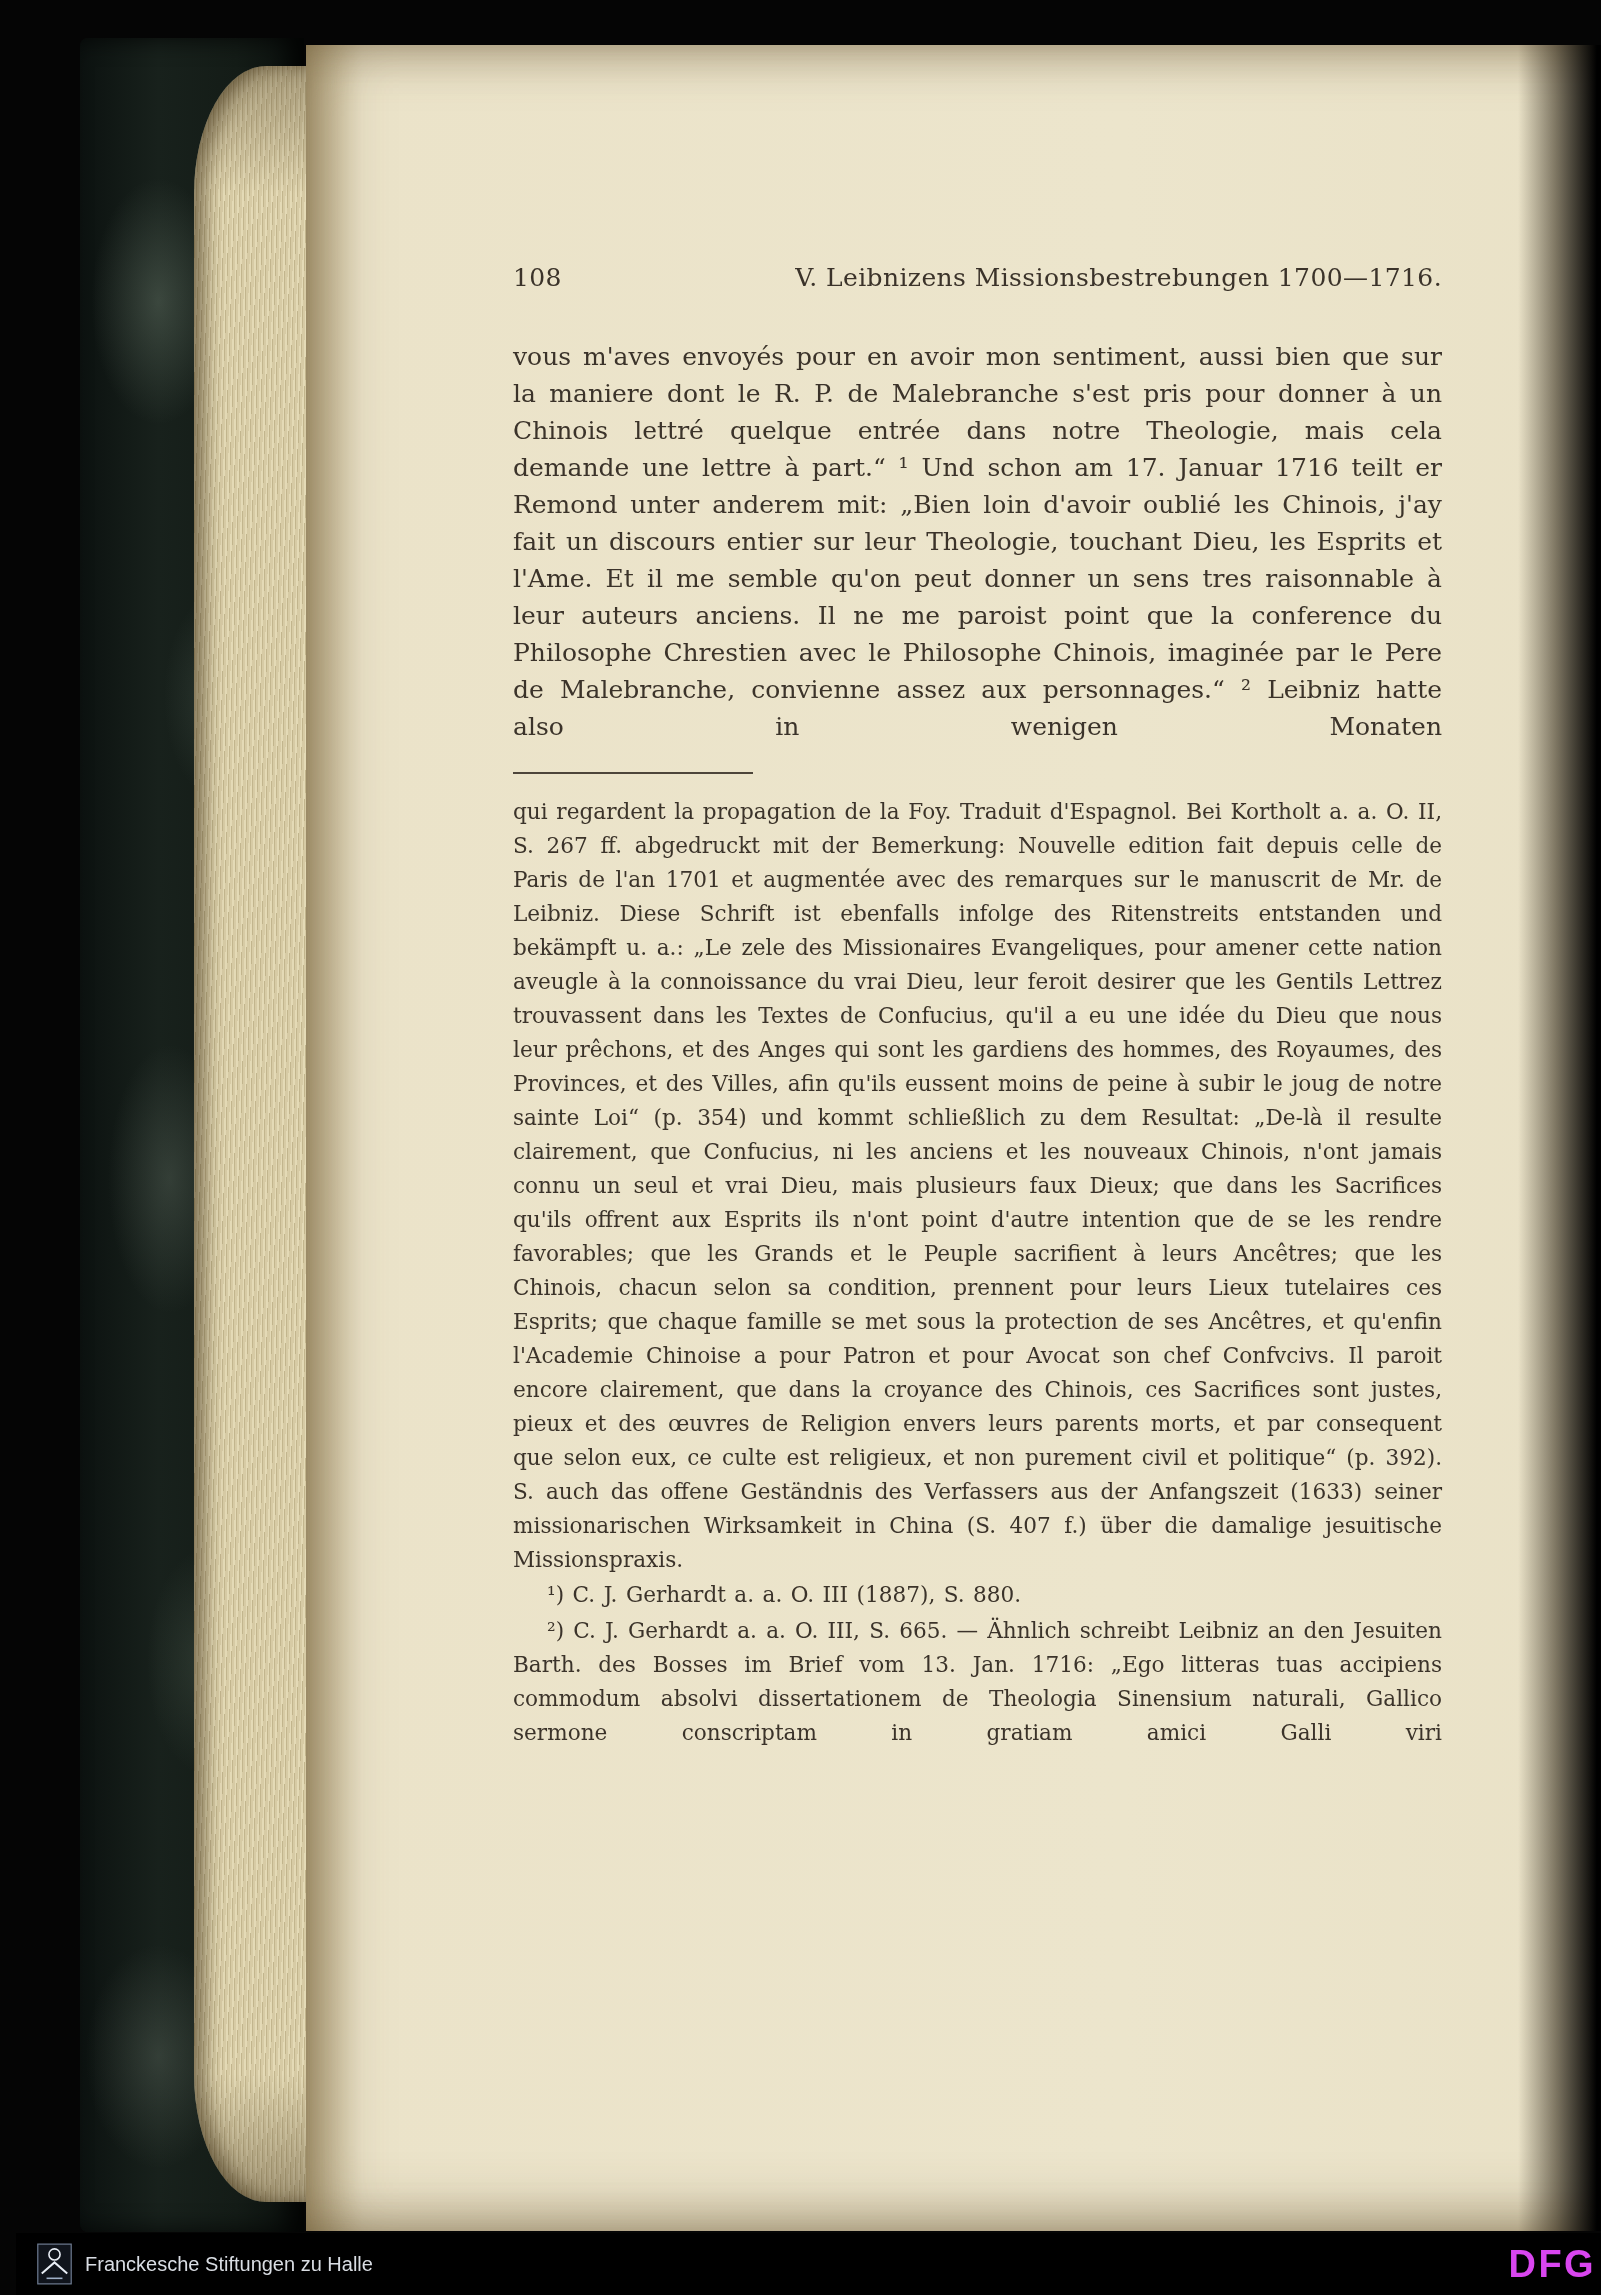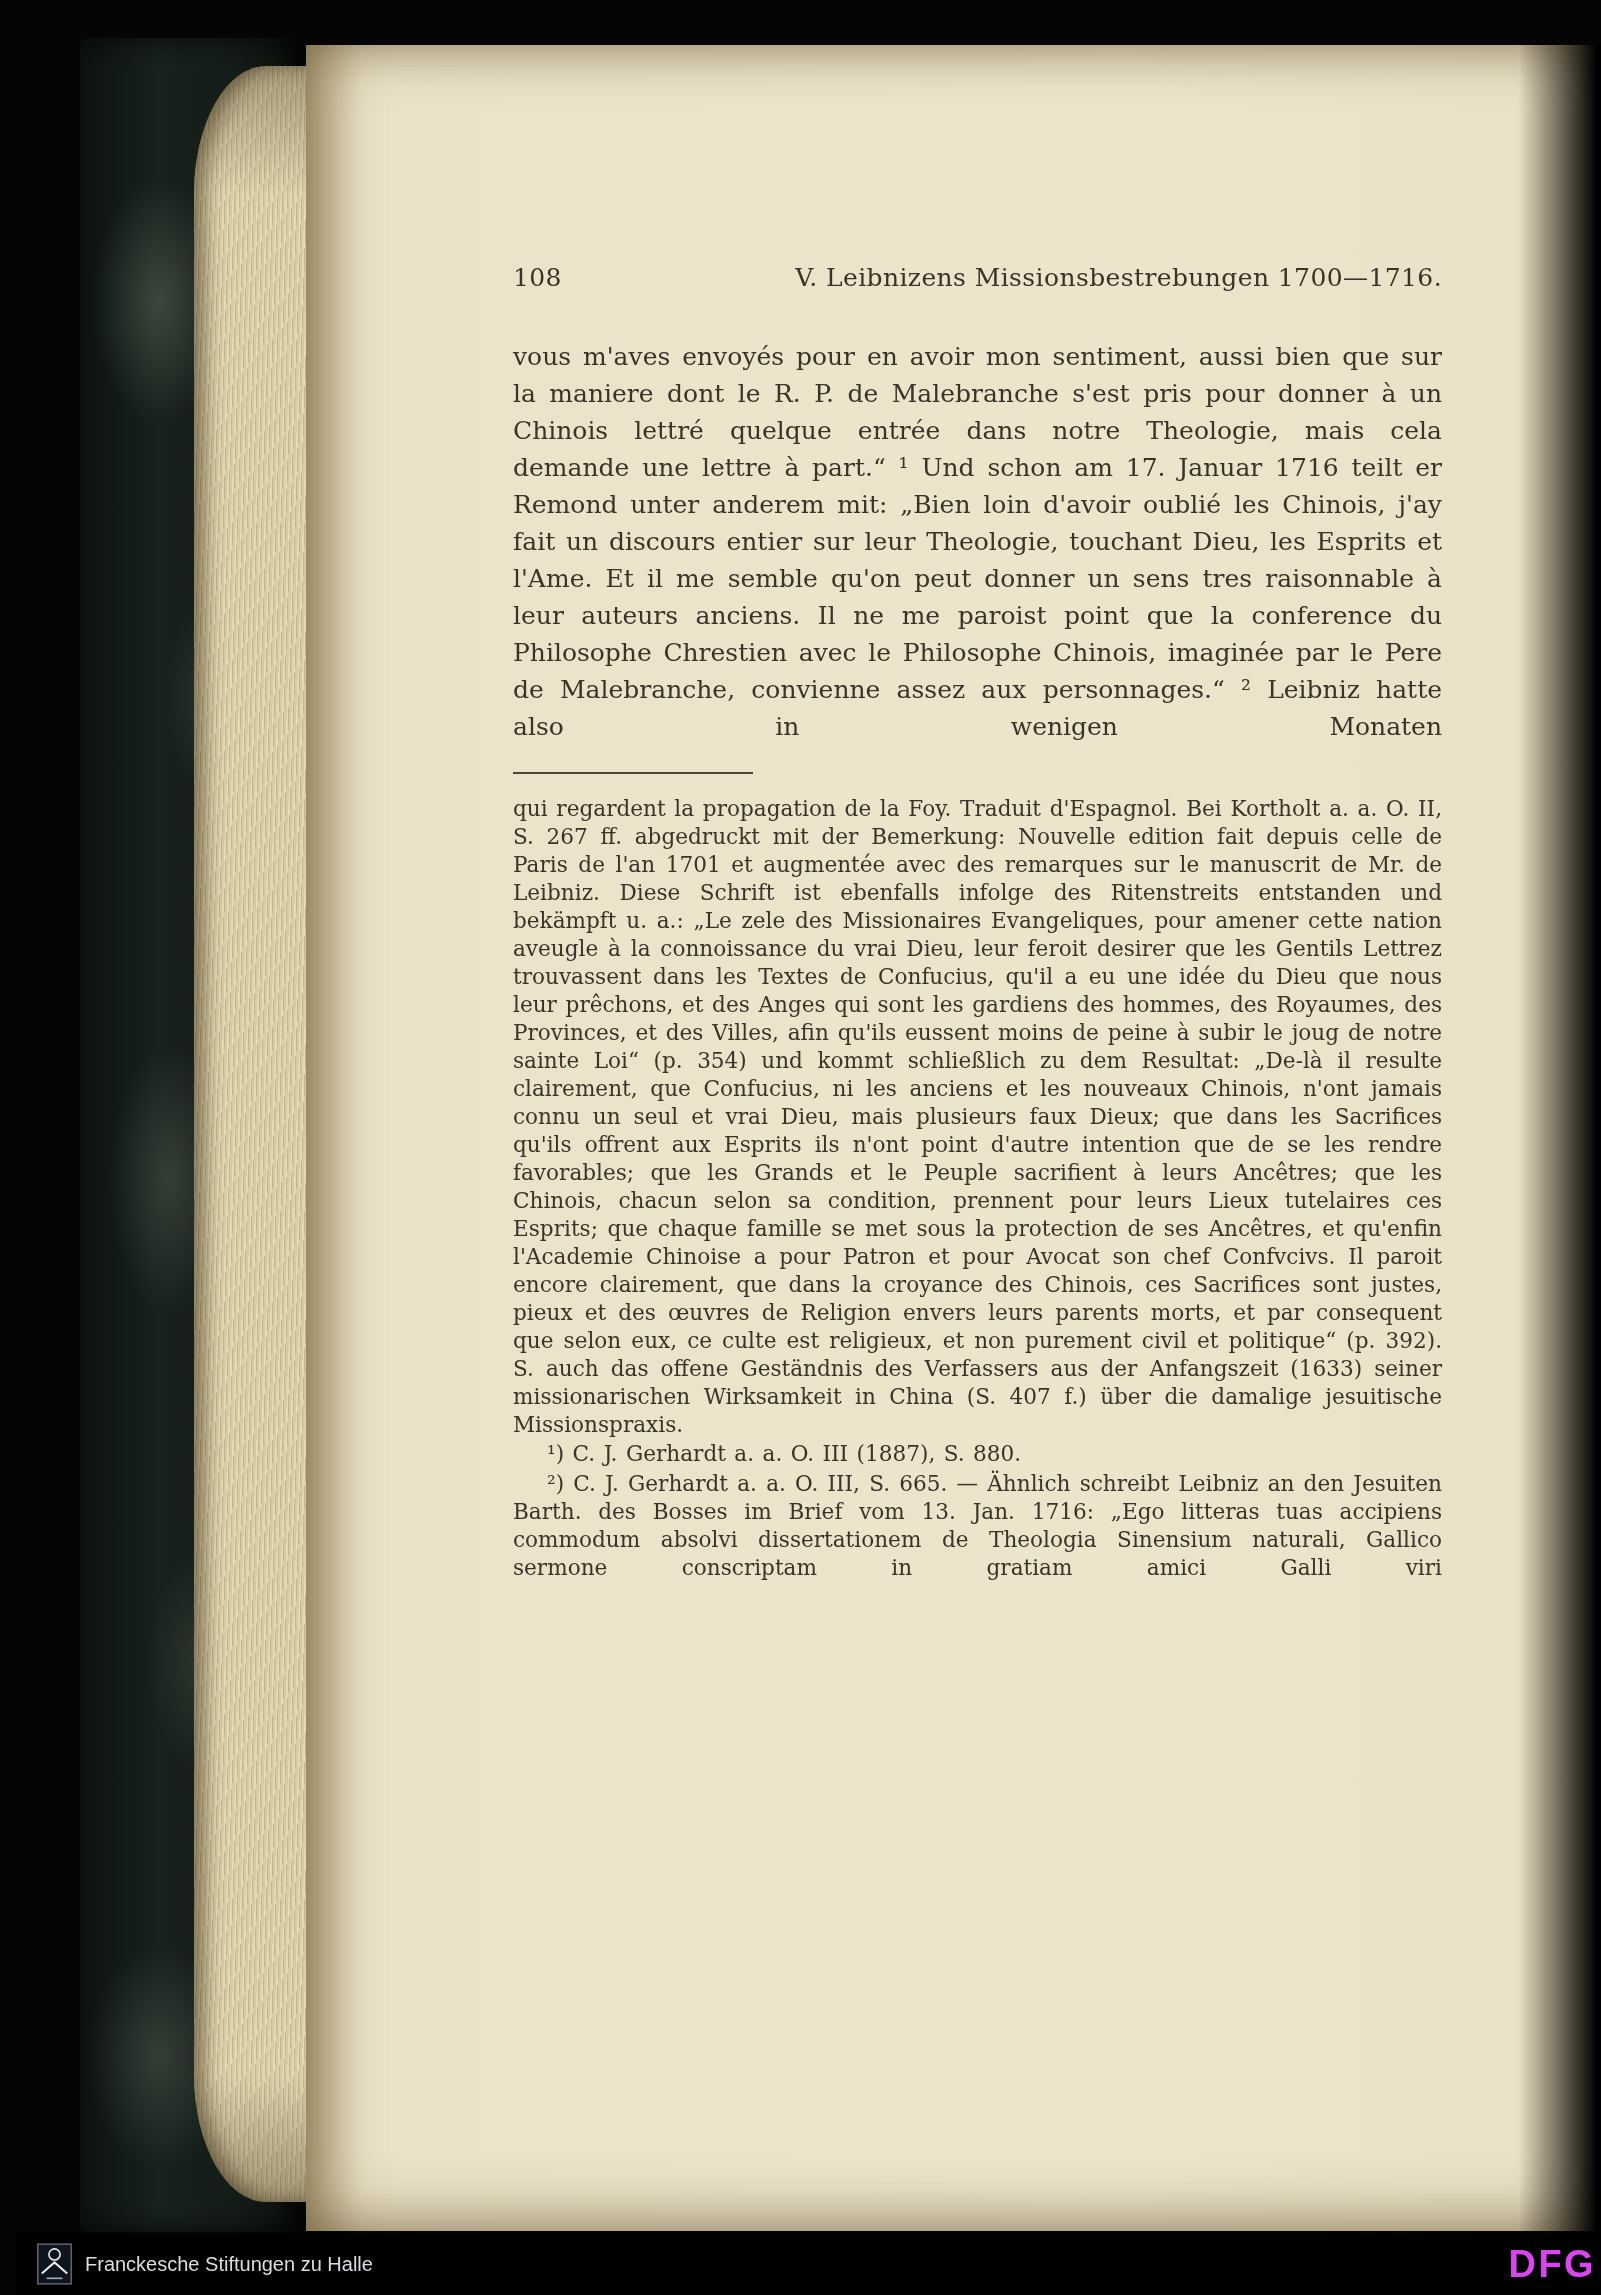--- a/index.html
+++ b/index.html
@@ -66,21 +66,21 @@
     font-size:25px;line-height:37px;
     text-align:justify;text-align-last:justify;
     word-spacing:2.4px;
   }
 
   .fnrule{
     width:240px;height:1.6px;background:#4d453a;margin:27px 0 21px 0;
   }
 
   .fn-cont,.fn{
-    margin:0;font-size:21.6px;line-height:28px;
+    margin:0;font-size:21.6px;line-height:34px;
     text-align:justify;word-spacing:1.6px;
   }
   .fn{ text-indent:34px; margin-top:1.6px;}
   .fn.full-last{ text-align-last:justify; }
 
   
   .footer-bar{
     position:absolute;left:16px;bottom:0;width:1601px;height:62px;background:#000;
     display:flex;align-items:center;justify-content:space-between;
     padding:0 21px;box-sizing:border-box;

